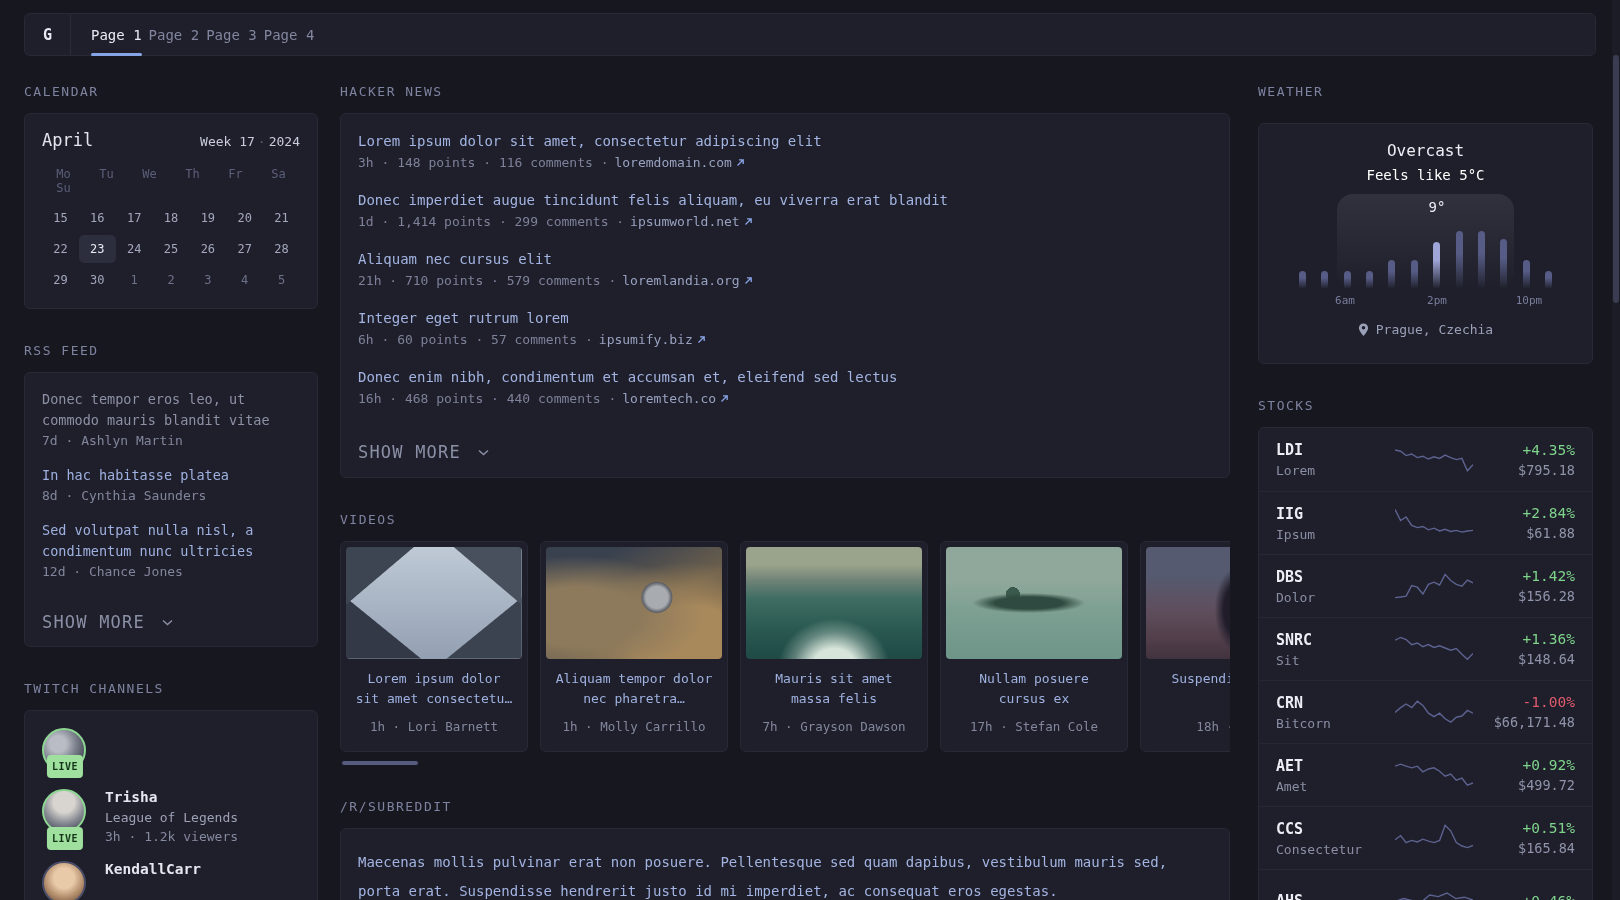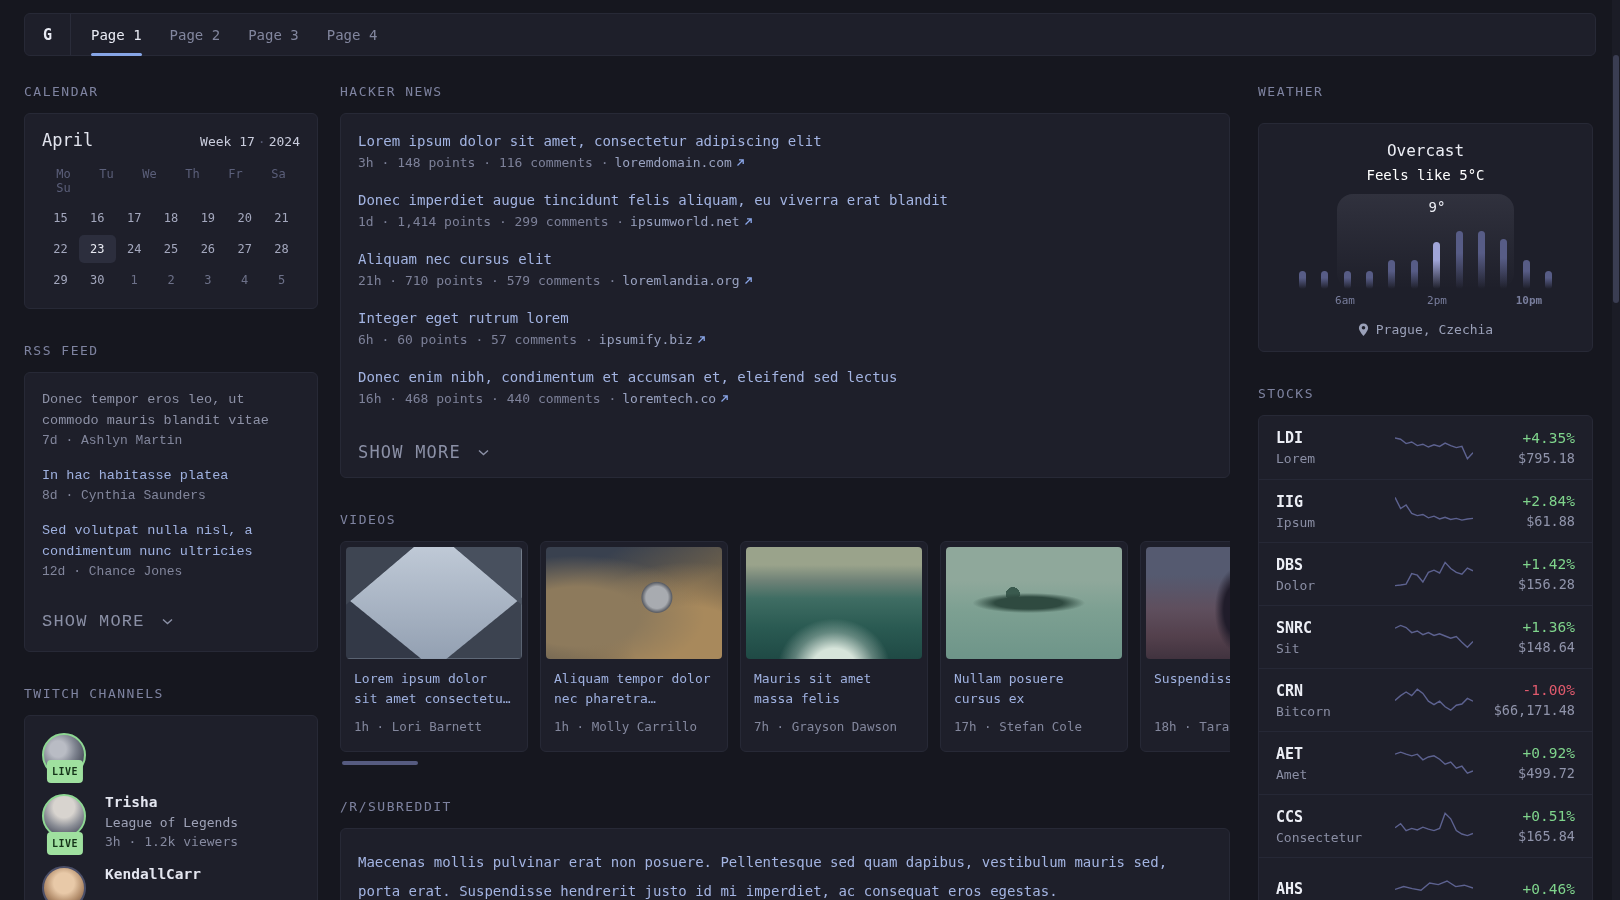--- a/index.html
+++ b/index.html
@@ -8,21 +8,21 @@
     background:#16171f;
     font-family:"DejaVu Sans Mono", monospace;
     color:#9ba0b8;
     position:relative;
   }
   .page { padding:13px 24px 0; position:relative; }
 
   
   .navbar { height:43px; background:#1e1f2a; border:1px solid #272936; border-radius:6px; display:flex; align-items:stretch; }
   .logo-cell { width:46px; display:flex; align-items:center; justify-content:center; border-right:1px solid #2a2c3a; color:#e9ebf4; font-weight:bold; font-size:15px; }
-  .tabs { display:flex; gap:28px; padding-left:20px;text-align:right; }
+  .tabs { display:flex; gap:7px; padding-left:20px;text-align:right; }
   .tab { position:relative; display:flex; align-items:center; font-size:14px; color:#82869e; cursor:pointer; }
   .tab.active { color:#e9ebf4; }
   .tab.active::after { content:""; position:absolute; left:0; right:0; bottom:-1px; height:3px; border-radius:2px; background:#86a5e6; }
 
   
   .columns { display:flex; align-items:flex-start; }
   .col-left { width:294px; flex:none; }
   .col-mid { width:890px; flex:none; margin-left:22px; }
   .col-right { width:335px; flex:none; margin-left:28px; }
   .section { margin-top:28px; }
@@ -36,21 +36,21 @@
   .cal-month { font-size:17px; color:#e2e4ee; }
   .cal-week { font-size:13px; color:#c9ccdc; }
   .cal-week .dot { color:#565a74; padding:0 3px; }
   .cal-days { display:grid; grid-template-columns:repeat(6,1fr); margin-top:17px; color:#5b5f7a; font-size:12px; text-align:center; }
   .cal-grid { display:grid; grid-template-columns:repeat(7,1fr); row-gap:3px; margin-top:9px; }
   .cal-cell { height:28px; display:flex; align-items:center; justify-content:center; font-size:12px; color:#a4a8be; border-radius:5px; }
   .cal-cell.selected { background:#2c2e3d; color:#e8eaf2; }
   .cal-cell.dim { color:#6d7189; }
 
   
-  .rss-card { padding:16px 17px 20px;font-family:Liberation Mono, monospace; }
+  .rss-card { padding:16px 17px 14px; }
   .rss-item { margin-bottom:17px; }
   .rss-title { font-size:13.5px; line-height:21px; color:#9fb1e0; cursor:pointer; }
   .rss-title.read { color:#8d91a6; }
   .rss-meta { margin-top:2px; font-size:13px; color:#82869c; }
   .show-more { display:inline-flex; align-items:center; gap:17px; font-size:17px; letter-spacing:1.2px; color:#8b90a6; cursor:pointer; margin-top:16px; }
   .show-more svg { stroke:#8b90a6; }
 
   
   .tw-card { padding:17px 17px 10px; }
   .tw-item { display:flex; gap:17px; margin-bottom:17px; }
@@ -70,21 +70,21 @@
   .hn-item { margin-bottom:20px; }
   .hn-title { font-size:14px; color:#a3b4e2; line-height:19px; cursor:pointer; display:inline-block; }
   .hn-meta { font-size:13px; color:#7d8199; margin-top:4px; display:flex; align-items:center; gap:6px; }
   .hn-domain { color:#99a2c0; cursor:pointer; display:inline-flex; align-items:center; gap:4px; }
   .sub-card { padding:19px 17px; min-height:135px; }
   .sub-title { font-size:14px; line-height:29px; color:#a3b4e2; cursor:pointer; }
   .sub-meta { font-size:13px; color:#7d8199; margin-top:6px; display:flex; align-items:center; gap:6px; }
 
   
   .vid-row { display:flex; gap:12px; overflow:hidden; }
-  .vid-card { width:188px; flex:none; background:#1e1f2a; border:1px solid #272936; border-radius:6px; padding:5px; cursor:pointer; }
+  .vid-card { width:188px; flex:none; background:#1e1f2a; border:1px solid #272936; border-radius:6px; padding:5px; cursor:pointer;text-align:center; }
   .vid-thumb { height:112px; border-radius:4px; }
   .thumb-pillars { background:
     linear-gradient(to bottom right, #3e4552 49%, transparent 50%) no-repeat 0 0 / 39% 52%,
     linear-gradient(to bottom left, #48505e 49%, transparent 50%) no-repeat 100% 0 / 39% 52%,
     linear-gradient(to top right, #333947 49%, transparent 50%) no-repeat 0 100% / 43% 55%,
     linear-gradient(to top left, #3c4350 49%, transparent 50%) no-repeat 100% 100% / 43% 55%,
     linear-gradient(180deg, #bfc9d6, #93a0b2); }
   .thumb-camera { background:
     radial-gradient(circle at 63% 45%, #a8abb0 0 11px, #5c5f66 15px, rgba(0,0,0,0) 16px),
     radial-gradient(ellipse at 18% 62%, #8d7a5c 0 30%, rgba(0,0,0,0) 62%),
@@ -100,21 +100,21 @@
   .thumb-fog { background:
     radial-gradient(ellipse 13% 38% at 52% 56%, #201c2a 0 60%, rgba(0,0,0,0) 100%),
     linear-gradient(180deg, #555a70 0 25%, #5f4f5e 55%, #53404c 80%, #41333f); }
   .vid-body { padding:10px 8px 12px; }
   .vid-title { font-size:13px; line-height:19.5px; color:#9fb1e0; height:39px; overflow:hidden; }
   .vid-meta { font-size:12.5px; color:#83879d; margin-top:11px; white-space:nowrap; }
   .vid-scroll { position:relative; height:4px; margin-top:9px; }
   .vid-scroll-thumb { position:absolute; left:2px; top:0; width:76px; height:4px; border-radius:2px; background:#565b80; cursor:pointer; }
 
   
-  .weather-card { padding:17px 18px 14px; text-align:center;margin-top:24px; }
+  .weather-card { padding:17px 18px 26px; text-align:center;margin-top:24px; }
   .w-cond { font-size:16px; color:#eceef5; }
   .w-feels { font-size:14px; color:#ffffff; margin-top:7px; }
   .w-chart { position:relative; height:95px; margin:11px 22px 0; }
   .w-zone { position:absolute; left:15%; width:70%; top:0; bottom:0; border-radius:16px;
     background:linear-gradient(180deg, rgba(210,212,235,.10), rgba(210,212,235,.03) 70%, rgba(210,212,235,0)); }
   .w-bars { position:absolute; inset:0; display:flex; justify-content:space-between; align-items:flex-end; }
   .w-bar { width:7px; border-radius:4px; background:linear-gradient(180deg, #575c86 38%, rgba(87,92,134,0)); }
   .w-bar.current { background:linear-gradient(180deg, #a0a5d8 38%, rgba(160,165,216,0)); }
   .w-temp { position:absolute; top:5px; transform:translateX(-50%); font-size:14px; color:#eceef5; }
   .w-times { position:relative; height:16px; margin:5px 22px 0; font-size:11px; color:#787d9c; }
@@ -403,21 +403,21 @@
                 <div class="w-bar" style="height: 58px;"></div>
                 <div class="w-bar" style="height: 50px;"></div>
                 <div class="w-bar" style="height: 29px;"></div>
                 <div class="w-bar" style="height: 18px;"></div>
               </div>
             <div class="w-temp" id="w-temp" style="left: 54.5455%;">9°</div>
           </div>
           <div class="w-times" id="w-times">
               <span class="w-time" style="left: 18.1818%;">6am</span>
               <span class="w-time" style="left: 54.5455%;">2pm</span>
-              <span class="w-time" style="left: 90.9091%; font-weight: bold;">10pm</span>
+              <span class="w-time" style="left: 90.9091%;">10pm</span>
             </div>
           <div class="w-loc">
             <svg width="11" height="14" viewBox="0 0 11 14">
                 <path d="M5.5 0.5 C2.8 0.5 0.9 2.5 0.9 4.9 C0.9 7.8 5.5 13 5.5 13 C5.5 13 10.1 7.8 10.1 4.9 C10.1 2.5 8.2 0.5 5.5 0.5 Z M5.5 6.6 A1.8 1.8 0 1 1 5.5 3 A1.8 1.8 0 0 1 5.5 6.6 Z" fill="#9aa0b8"></path>
               </svg>
             <span>Prague, Czechia</span>
           </div>
         </div>
       </div>
 

